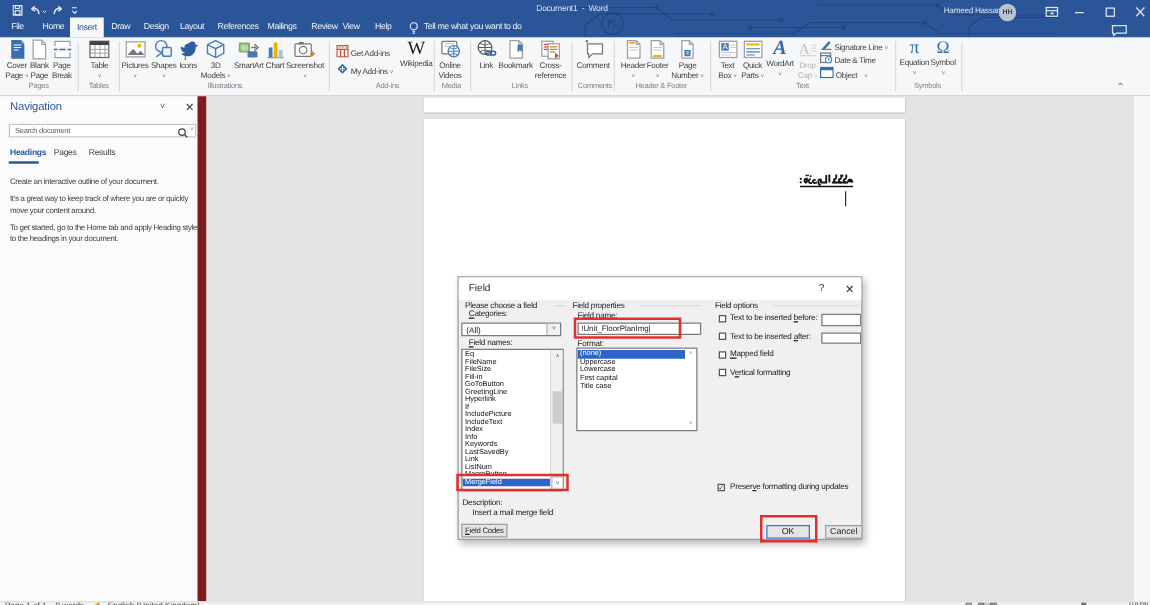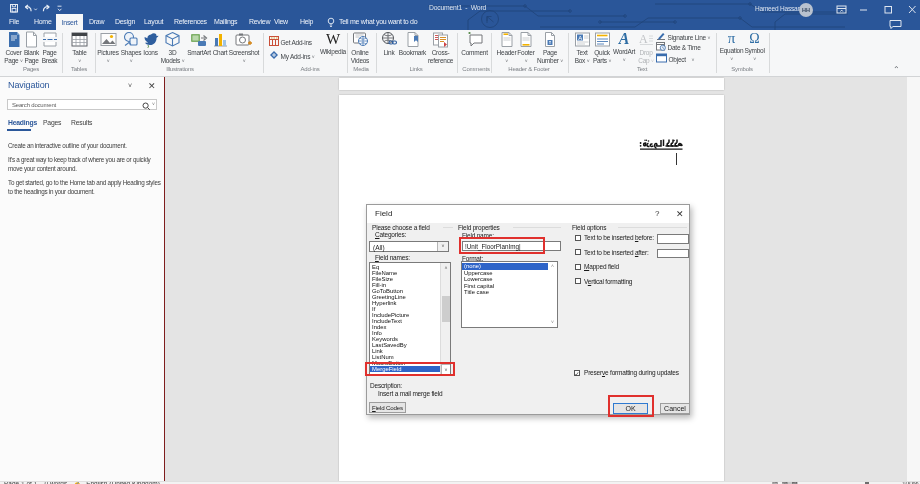--- a/index.html
+++ b/index.html
@@ -14,26 +14,26 @@
   
   #ribbon{position:absolute;left:0;top:30px;width:920px;height:47px;background:#f6f7f8;border-bottom:1px solid #d2d4d6;}
   .rdiv{position:absolute;top:3px;width:1px;height:40px;background:#d8dadb;}
   .rgl{position:absolute;top:36px;font-size:6px;letter-spacing:-0.2px;color:#7b7f84;text-align:center;white-space:nowrap;}
   .rbtn{position:absolute;top:1px;text-align:center;}
   .rlb{font-size:6.5px;letter-spacing:-0.25px;color:#3f4347;line-height:7.5px;white-space:nowrap;}
   .ric{display:block;margin:0 auto 1px auto;}
   .dd{color:#6a6e72;font-size:5px;}
   .sml{position:absolute;font-size:6.5px;letter-spacing:-0.25px;color:#3f4347;white-space:nowrap;line-height:10px;}
   
-  #nav{position:absolute;left:0;top:77px;width:165px;height:404px;background:#fbfbfb;border-right:1px solid #7f1d1d;}
+  #nav{position:absolute;left:0;top:77px;width:165px;height:404px;background:#fbfbfb;border-right:7px solid #7f1d1d;}
   
   #doc{position:absolute;left:166px;top:77px;width:754px;height:404px;background:#e4e4e4;}
   .page{position:absolute;left:173px;background:#fff;width:385px;box-shadow:0 0 1.5px rgba(0,0,0,0.25);}
   
-  #dlg{position:absolute;left:366px;top:204px;width:324px;height:211px;background:#f0f0f0;border:1px solid #9b9b9b;box-shadow:2px 3px 6px rgba(0,0,0,0.28);font-size:7px;color:#1a1a1a;}
+  #dlg{position:absolute;left:366px;top:221px;width:324px;height:211px;background:#f0f0f0;border:1px solid #9b9b9b;box-shadow:2px 3px 6px rgba(0,0,0,0.28);font-size:7px;color:#1a1a1a;}
   .grplbl{position:absolute;font-size:6.5px;letter-spacing:-0.2px;color:#1a1a1a;white-space:nowrap;background:#f0f0f0;padding:0 2px;z-index:2;}
   .grpline{position:absolute;height:1px;background:#dcdcdc;}
   .lbl{position:absolute;font-size:6.5px;letter-spacing:-0.2px;color:#1a1a1a;white-space:nowrap;}
   .inp{position:absolute;background:#fff;border:1px solid #7a7a7a;}
   .cb{position:absolute;width:6px;height:6px;background:#fff;border:1px solid #555;}
   .redbox{position:absolute;border:2px solid #e0302d;z-index:5;}
   .btn{position:absolute;background:#e5e5e5;border:1px solid #9d9d9d;font-size:7px;color:#1a1a1a;text-align:center;}
   .li{height:6.03px;font-size:5.9px;line-height:6.1px;padding-left:2px;white-space:nowrap;color:#111;}
   
   #status{position:absolute;left:0;top:481px;width:920px;height:3px;background:#f3f3f3;border-top:1px solid #e0e0e0;overflow:hidden;}

